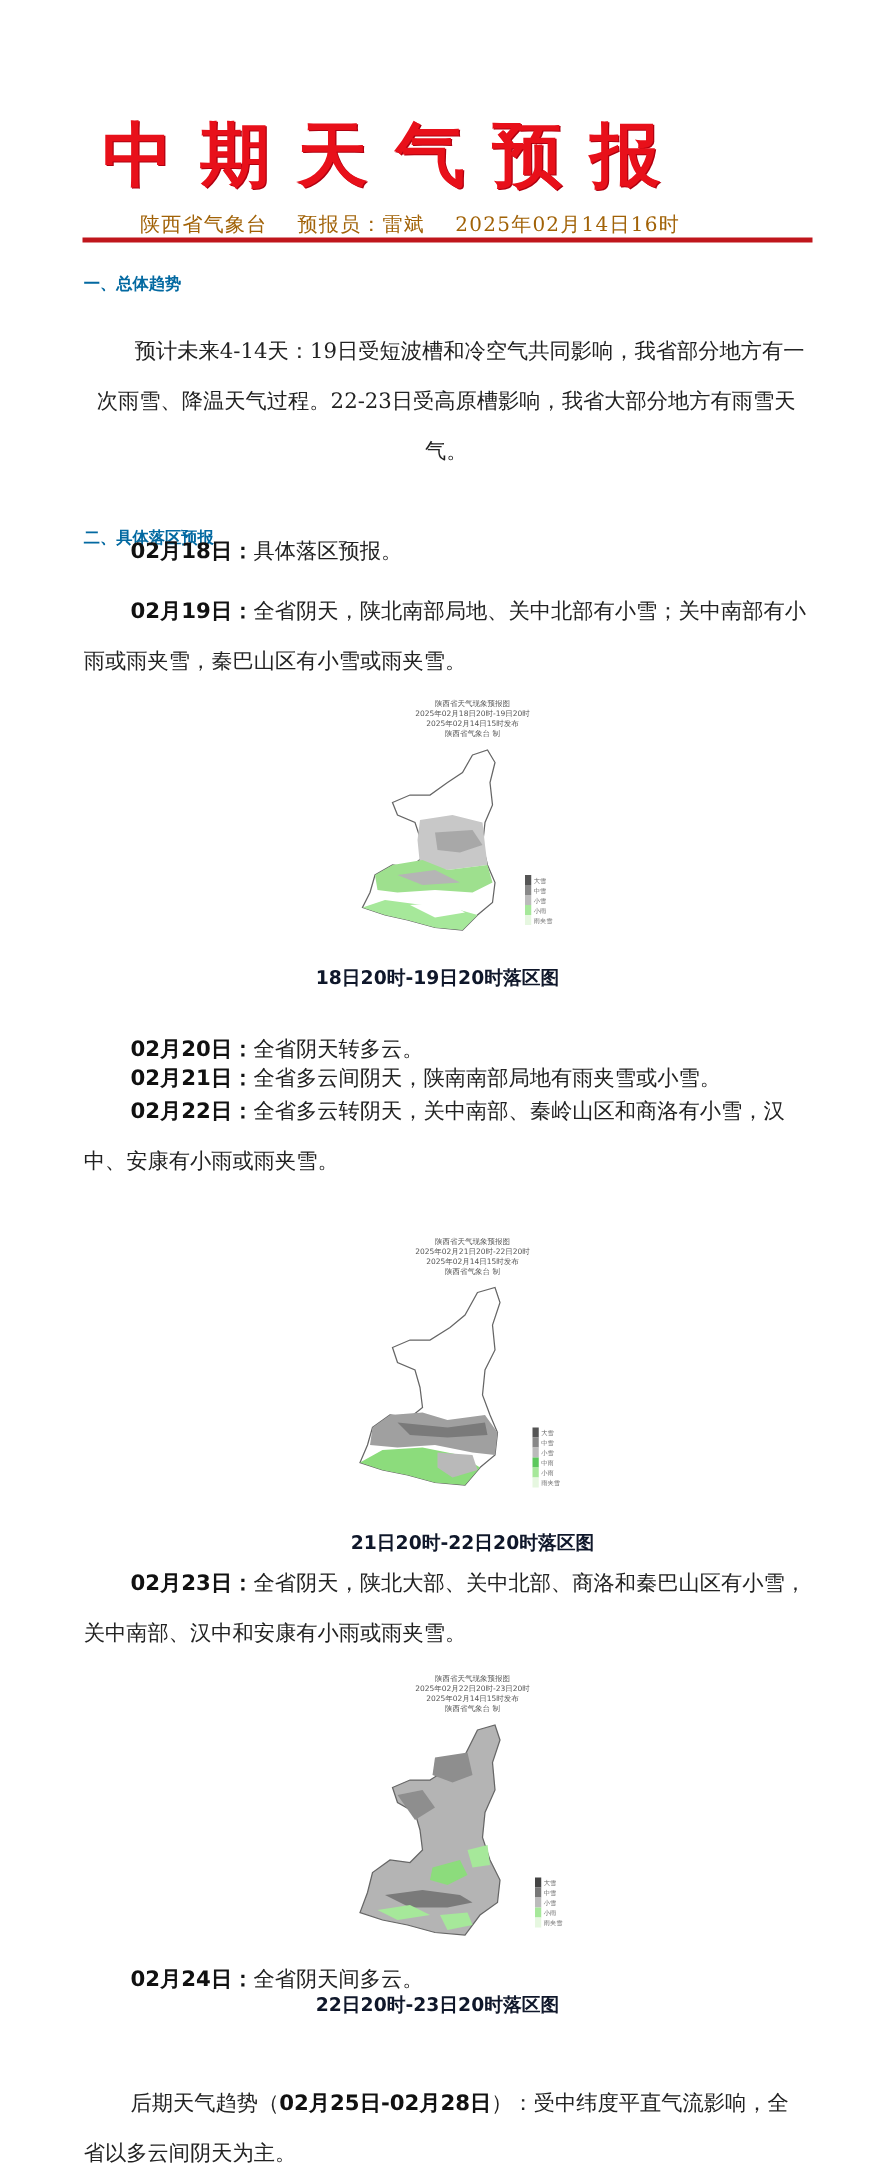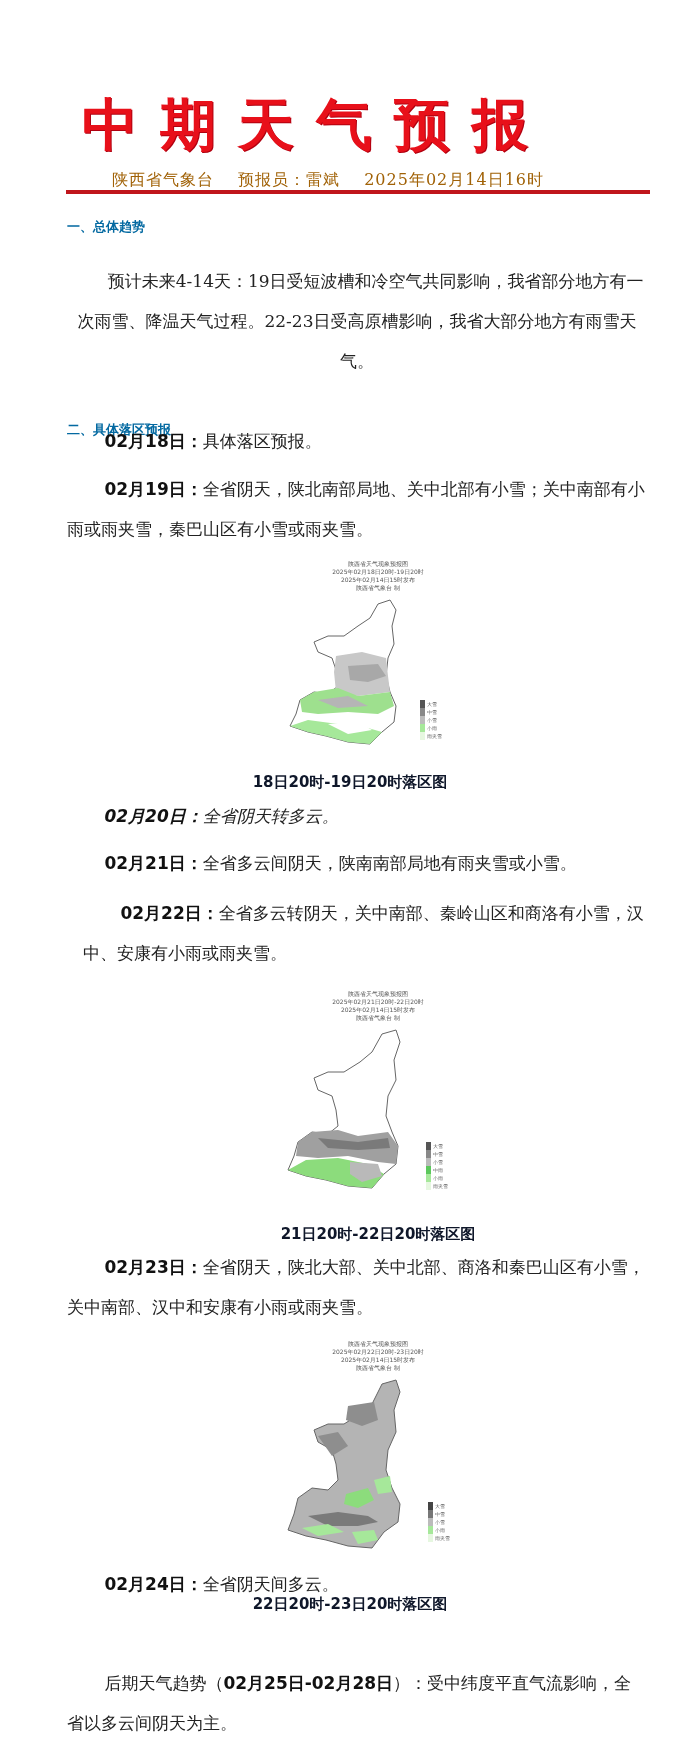--- a/index.html
+++ b/index.html
@@ -100,27 +100,27 @@
         <span>小雨</span>
       </div>
     <div class="legend-row">
         <div class="legend-sw" style="background:#e6f7e0"></div>
         <span>雨夹雪</span>
       </div>
   </div>
 </div>
 <div class="caption" style="top:773px;">18日20时-19日20时落区图</div>
 
-<div class="para indent" style="top:796px;font-style:italic;">
+<div class="para indent" style="top:820px;">
   <span class="day-label">02月20日：</span><span>全省阴天转多云。</span>
 </div>
 <div class="para indent" style="top:843px;">
   <span class="day-label">02月21日：</span><span>全省多云间阴天，陕南南部局地有雨夹雪或小雪。</span>
 </div>
-<div class="para indent" style="top:893px;margin-left:16px;">
+<div class="para indent" style="top:869px;">
   <span class="day-label">02月22日：</span><span>全省多云转阴天，关中南部、秦岭山区和商洛有小雪，汉中、安康有小雨或雨夹雪。</span>
 </div>
 
 <div class="map-fig" style="top:990px;">
   <div class="map-head">陕西省天气现象预报图</div>
   <div class="map-head">2025年02月21日20时-22日20时</div>
   <div class="map-head">2025年02月14日15时发布</div>
   <div class="map-head">陕西省气象台 制</div>
   <svg class="map-svg" width="170" height="165" viewBox="0 0 170 165">
     <path d="M104 8 L118 4 L122 16 L116 34 L118 54 L110 70 L108 90 L114 106 L120 120 L118 138 L106 148 L94 162 L70 160 L48 154 L28 150 L10 144 L16 130 L20 116 L34 106 L50 108 L60 100 L58 84 L54 70 L40 64 L36 52 L50 46 L66 46 L82 36 L94 26 Z" fill="#ffffff" stroke="#666" stroke-width="1"></path>

